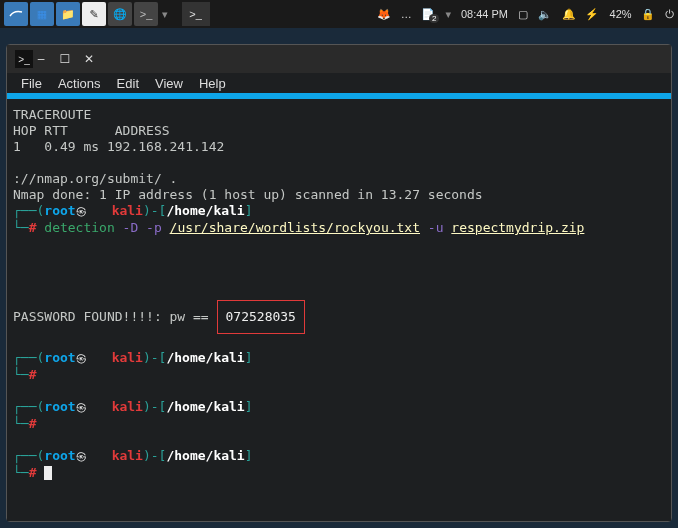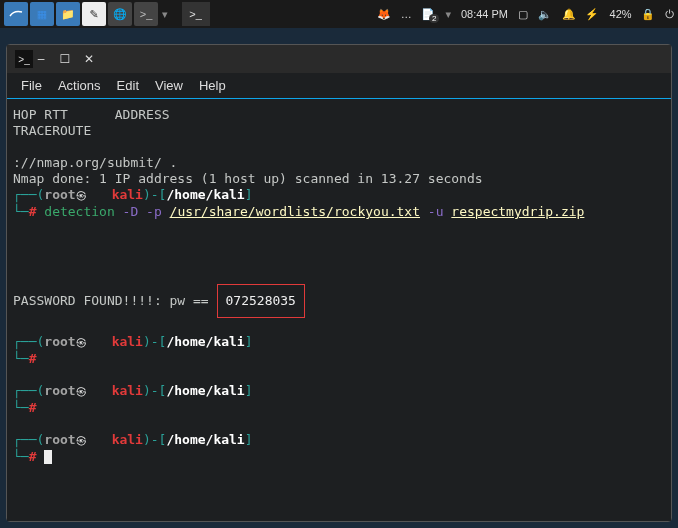--- a/index.html
+++ b/index.html
@@ -59,38 +59,38 @@
 .menubar {
   height: 26px;
   background: #1d1f21;
   display: flex;
   align-items: center;
   gap: 16px;
   padding: 0 14px;
   color: #ddd;
   font-family: sans-serif;
   font-size: 13px;
-  border-bottom: 1px solid #0ea5e9;
+  border-bottom: 6px solid #0ea5e9;
 }
 .menu-item { cursor: pointer; }
 .terminal-body {
   flex: 1;
   background: #1d1f21;
   color: #c5c8c6;
   padding: 8px 6px;
   font-family: "DejaVu Sans Mono", "Courier New", monospace;
   font-size: 13px;
   line-height: 16px;
   overflow: hidden;
 }
 .line { white-space: pre; }
 .blue { color: #3a8ee6; }
 .gray { color: #bbb; }
 .white { color: #eee; }
-.prompt-root { color: #a3a3a3; font-weight: bold; text-align: right; }
+.prompt-root { color: #0ea5e9; font-weight: bold; text-align: right; }
 .prompt-host { color: #e13a3a; font-weight: bold; margin-left: 25px; }
 .prompt-brk { color: #2aa198; }
 .prompt-path { color: #ffffff; font-weight: bold; }
 .skull { color: #eee; font-size: 11px; }
 .hash { color: #e13a3a; font-weight: bold; }
 .cmd-green { color: #3aa86b; }
 .cmd-flag { color: #8a6cc8; }
 .cmd-link { color: #fef9c3; text-decoration: underline; }
 .result-box {
   display: inline-block;
@@ -154,22 +154,23 @@
 
   <div class="menubar">
     <span class="menu-item">File</span>
     <span class="menu-item">Actions</span>
     <span class="menu-item">Edit</span>
     <span class="menu-item">View</span>
     <span class="menu-item">Help</span>
   </div>
 
   <div class="terminal-body">
+    <div class="line">TRACEROUTE</div>
     <div class="line">HOP RTT      ADDRESS</div>
-    <div class="line">TRACEROUTE</div>
+    <div class="line">1   0.49 ms 192.168.241.142</div>
     <div class="spacer"></div>
     <div class="line">://nmap.org/submit/ .</div>
     <div class="line">Nmap done: 1 IP address (1 host up) scanned in 13.27 seconds</div>
 
     <div class="line"><span class="prompt-brk">┌──(</span><span class="prompt-root">root</span><span class="skull">㉿</span><span class="prompt-host">kali</span><span class="prompt-brk">)</span><span class="prompt-brk">-</span><span class="prompt-brk">[</span><span class="prompt-path">/home/kali</span><span class="prompt-brk">]</span></div>
     <div class="line"><span class="prompt-brk">└─</span><span class="hash">#</span> <span class="cmd-green">detection</span> <span class="cmd-flag">-D</span> <span class="cmd-flag">-p</span> <span class="cmd-link">/usr/share/wordlists/rockyou.txt</span> <span class="cmd-flag">-u</span> <span class="cmd-link">respectmydrip.zip</span></div>
 
     <div class="spacer"></div>
     <div class="spacer"></div>
     <div class="spacer"></div>

